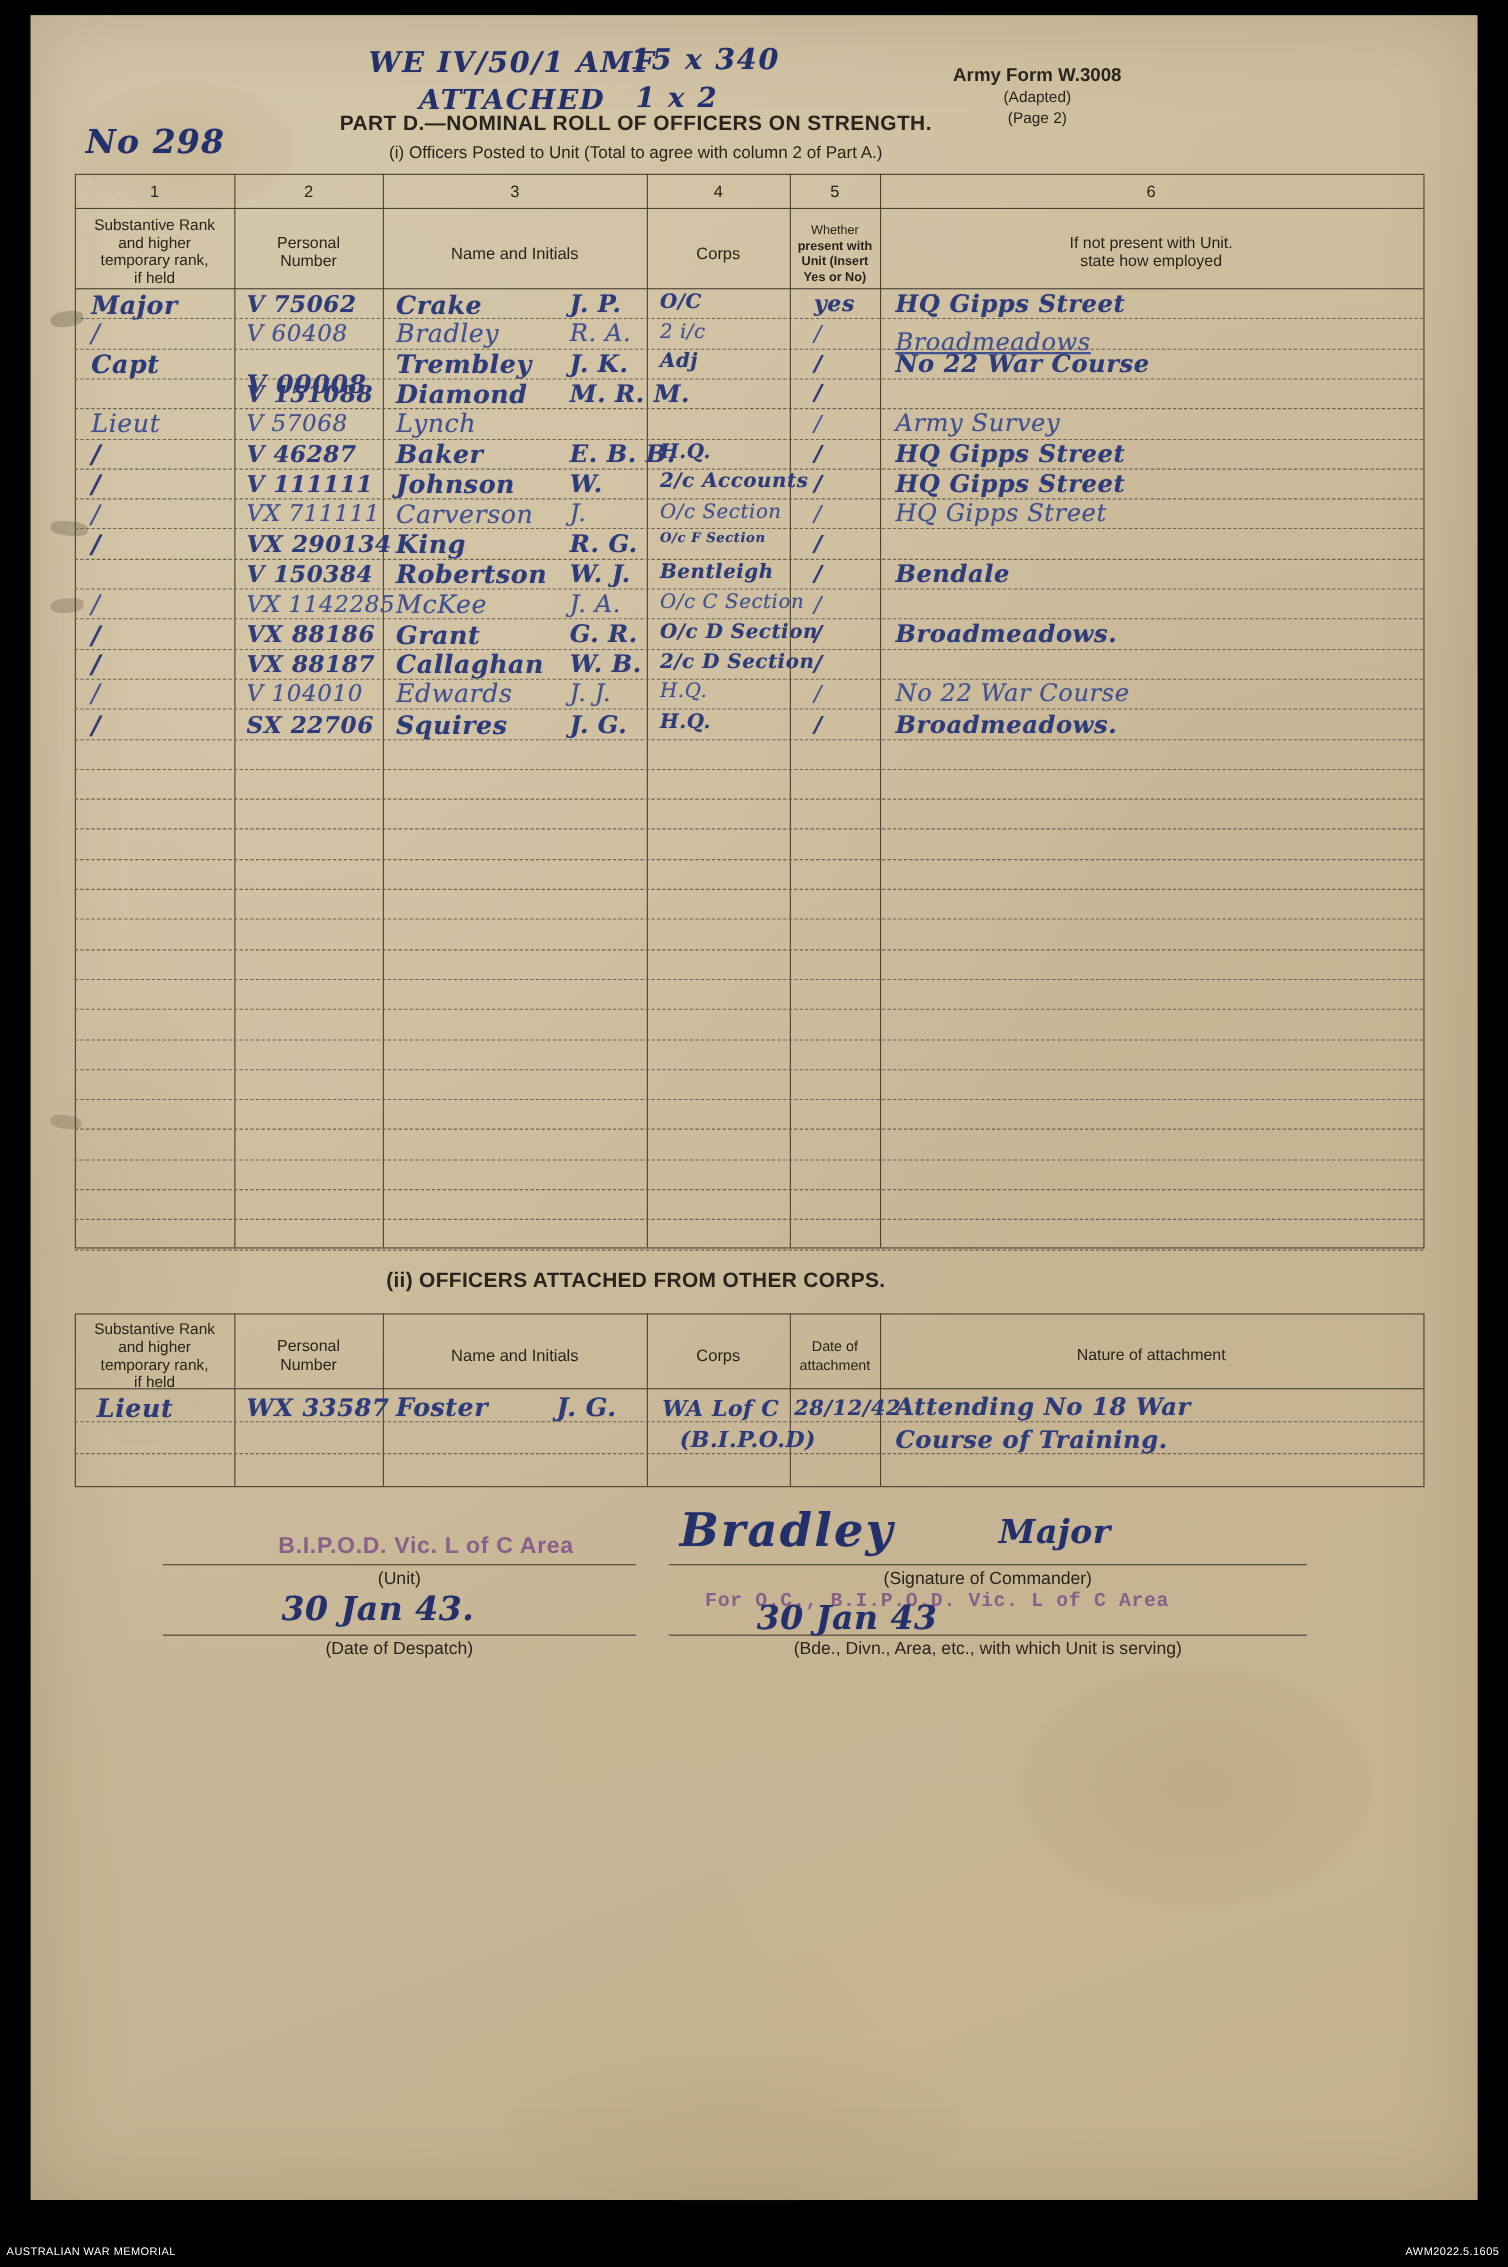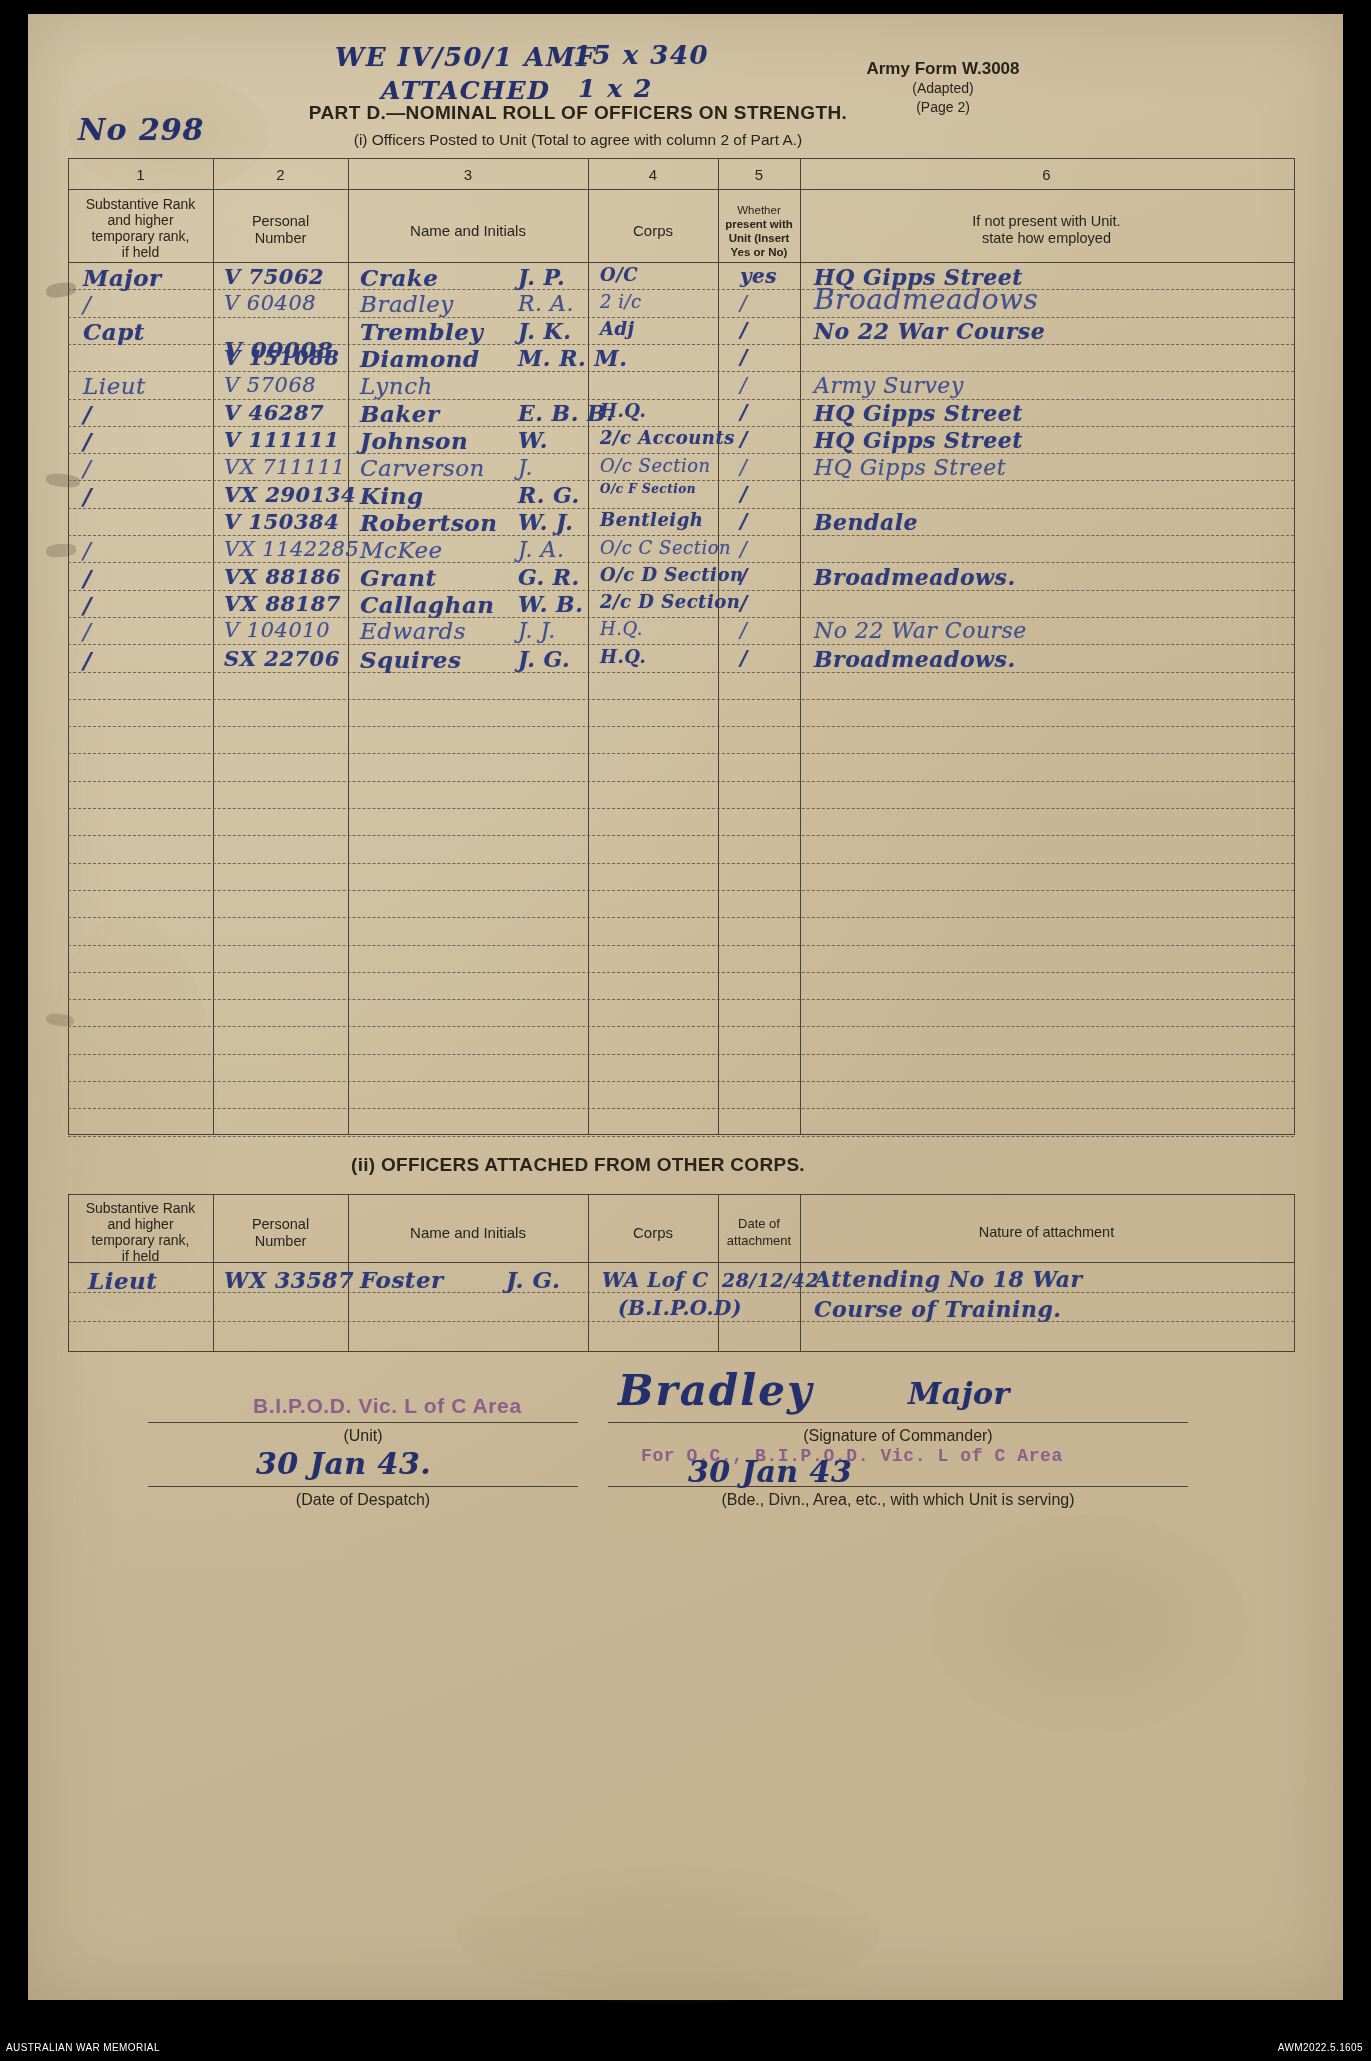--- a/index.html
+++ b/index.html
@@ -215,21 +215,21 @@
         <div class="hw" style="left: 490px; top: 249.5px; font-size: 22px;">J. P.</div>
         <div class="hw" style="left: 572px; top: 249.5px; font-size: 18px;">O/C</div>
         <div class="hw" style="left: 712px; top: 249.5px; font-size: 20px;">yes</div>
         <div class="hw" style="left: 786px; top: 249.5px; font-size: 22px;">HQ Gipps Street</div>
         <div class="hw lite" style="left: 55px; top: 276.8px; font-size: 23px;">/</div>
         <div class="hw lite" style="left: 196px; top: 276.8px; font-size: 21px;">V 60408</div>
         <div class="hw lite" style="left: 332px; top: 276.8px; font-size: 23px;">Bradley</div>
         <div class="hw lite" style="left: 490px; top: 276.8px; font-size: 22px;">R. A.</div>
         <div class="hw lite" style="left: 572px; top: 276.8px; font-size: 18px;">2 i/c</div>
         <div class="hw lite" style="left: 712px; top: 276.8px; font-size: 20px;">/</div>
-        <div class="hw lite" style="left: 786px; top: 269px; font-size: 28px;">Broadmeadows</div>
+        <div class="hw lite" style="left: 786px; top: 285px; font-size: 22px; text-decoration: underline;">Broadmeadows</div>
         <div class="hw" style="left: 55px; top: 304.1px; font-size: 23px;">Capt</div>
         <div class="hw" style="left: 196px; top: 322px; font-size: 23px;">V 00008</div>
         <div class="hw" style="left: 332px; top: 304.1px; font-size: 23px;">Trembley</div>
         <div class="hw" style="left: 490px; top: 304.1px; font-size: 22px;">J. K.</div>
         <div class="hw" style="left: 572px; top: 304.1px; font-size: 18px;">Adj</div>
         <div class="hw" style="left: 712px; top: 304.1px; font-size: 20px;">/</div>
         <div class="hw" style="left: 786px; top: 304.1px; font-size: 22px;">No 22 War Course</div>
         <div class="hw" style="left: 196px; top: 331.4px; font-size: 21px;">V 151088</div>
         <div class="hw" style="left: 332px; top: 331.4px; font-size: 23px;">Diamond</div>
         <div class="hw" style="left: 490px; top: 331.4px; font-size: 22px;">M. R. M.</div>

